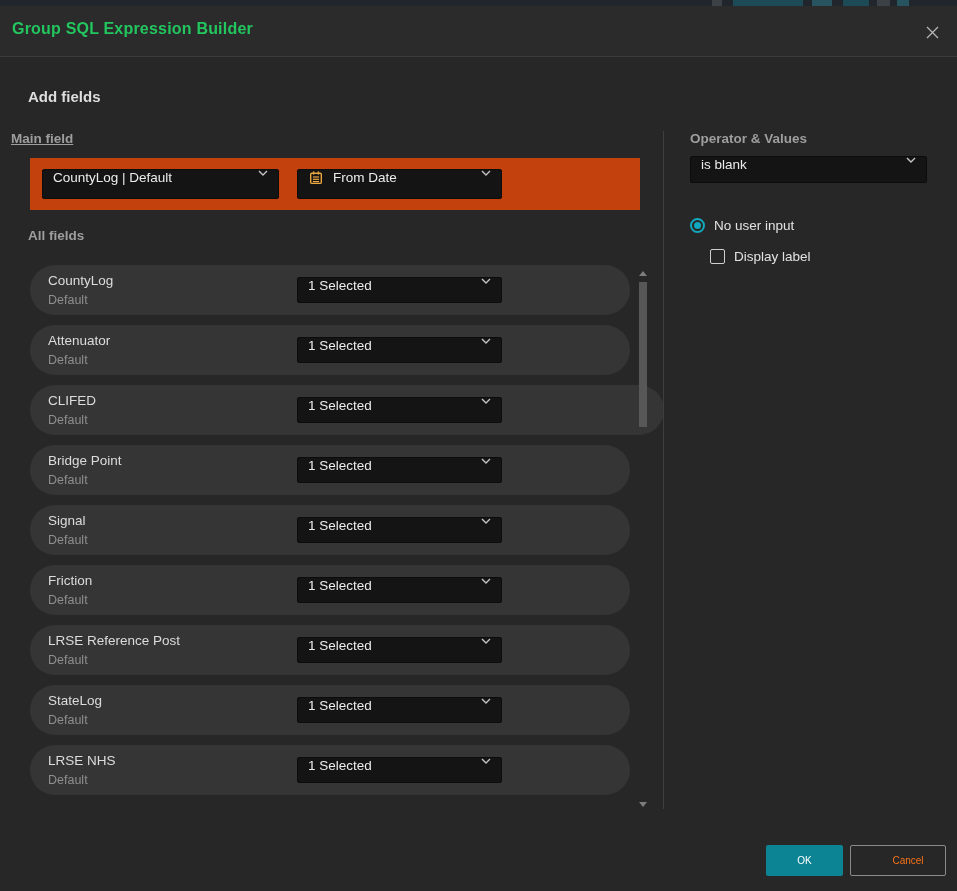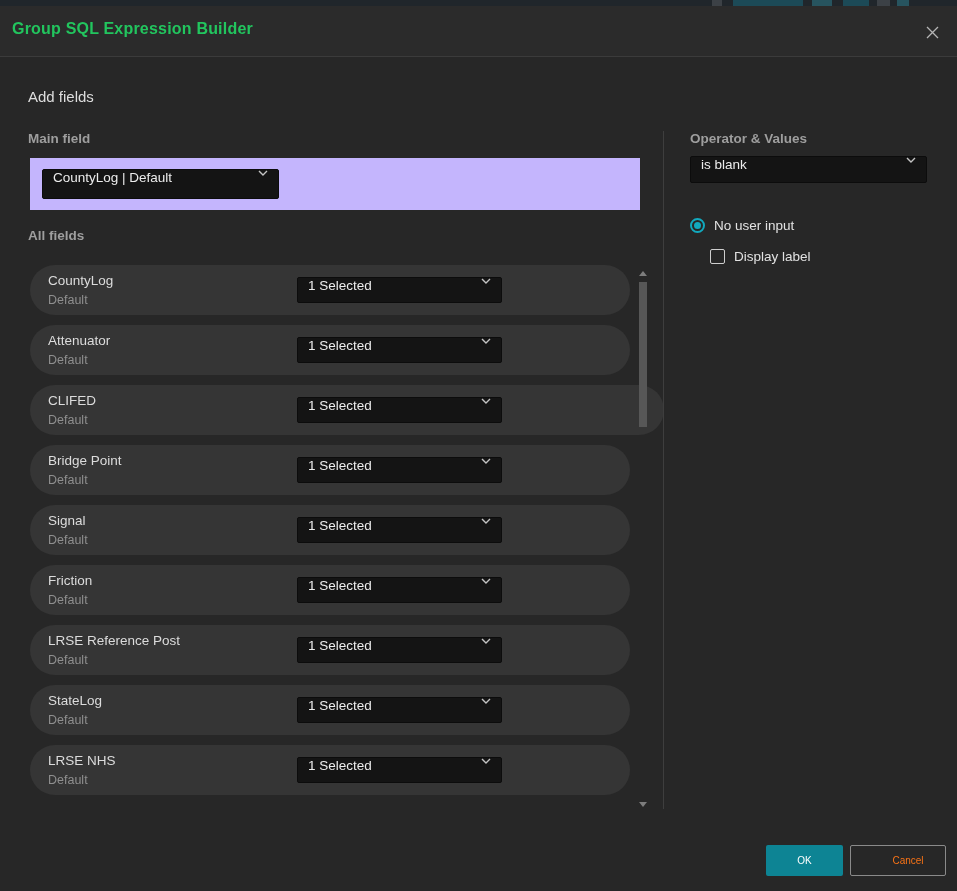--- a/index.html
+++ b/index.html
@@ -14,24 +14,24 @@
   
   #app-strip{left:0;top:0;width:957px;height:6px;background:#20262b;}
   .strip-frag{position:absolute;top:0;height:6px;}
 
   
   #dialog{left:0;top:6px;width:957px;height:885px;background:#272727;}
   #dialog-header{left:0;top:0;width:957px;height:50px;background:#2b2b2b;border-bottom:1px solid #3b3b3b;}
   #dialog-title{left:12px;top:14px;font-size:16px;font-weight:700;color:#22c55e;letter-spacing:.2px;}
   #close-btn{left:918px;top:12px;width:28px;height:28px;display:flex;align-items:center;justify-content:center;cursor:pointer;}
 
-  .section-heading{font-size:15px;font-weight:400;color:#dedede;}
+  .section-heading{font-size:15px;font-weight:700;color:#dedede;}
   .sub-label{font-size:13.5px;font-weight:700;color:#9e9e9e;}
 
-  .panel{background:#c4b5fd;}
+  .panel{background:#c2410c;}
 
   .select{
     background:#141414;border:1px solid #0c0c0c;border-radius:2px;
     display:flex;align-items:flex-start;color:#ececec;font-size:13.5px;
     padding:0 10px;box-sizing:border-box;cursor:pointer;
   }
   .select .grow{flex:1 1 auto;white-space:nowrap;overflow:hidden;}
   .select .chev{flex:0 0 auto;margin-left:8px;display:flex;align-items:center;}
 
   
@@ -81,25 +81,43 @@
     <div class="abs" id="dialog-title">Group SQL Expression Builder</div>
     <div class="abs" id="close-btn">
       <svg width="15" height="15" viewBox="0 0 15 15">
         <path d="M2 2 L13 13 M13 2 L2 13" stroke="#b5b5b5" stroke-width="1.3" fill="none"></path>
       </svg>
     </div>
   </div>
 
   <div class="abs section-heading" style="left:28px;top:82px;">Add fields</div>
 
-  <div class="abs sub-label" style="left:28px;top:125px;">Main field</div>
+  <div class="abs sub-label" style="left:11px;top:125px;text-decoration:underline;">Main field</div>
 
   <div class="abs panel" style="left:30px;top:152px;width:610px;height:52px;">
     <div class="select abs" style="left:12px;top:11px;width:237px;height:30px;">
       <span class="grow">CountyLog | Default</span>
+      <span class="chev">
+        <svg width="10" height="6" viewBox="0 0 10 6">
+            <path d="M1 1 L5 5 L9 1" fill="none" stroke="#c4c4c4" stroke-width="1.4"></path>
+          </svg>
+      </span>
+    </div>
+    <div class="select abs" style="left:267px;top:11px;width:205px;height:30px;">
+      <span style="flex:0 0 auto;margin-right:9px;display:flex;align-items:center;">
+        <svg width="16" height="16" viewBox="0 0 16 16" fill="none">
+          <rect x="2.7" y="3.2" width="10.6" height="10.2" rx="1" stroke="#e9a63f" stroke-width="1.4"></rect>
+          <line x1="5.6" y1="1.4" x2="5.6" y2="4.6" stroke="#e9a63f" stroke-width="1.4"></line>
+          <line x1="10.4" y1="1.4" x2="10.4" y2="4.6" stroke="#e9a63f" stroke-width="1.4"></line>
+          <line x1="4.9" y1="7" x2="11.1" y2="7" stroke="#e9a63f" stroke-width="1.2"></line>
+          <line x1="4.9" y1="9.3" x2="11.1" y2="9.3" stroke="#e9a63f" stroke-width="1.2"></line>
+          <line x1="4.9" y1="11.6" x2="11.1" y2="11.6" stroke="#e9a63f" stroke-width="1.2"></line>
+        </svg>
+      </span>
+      <span class="grow">From Date</span>
       <span class="chev">
         <svg width="10" height="6" viewBox="0 0 10 6">
             <path d="M1 1 L5 5 L9 1" fill="none" stroke="#c4c4c4" stroke-width="1.4"></path>
           </svg>
       </span>
     </div>
   </div>
 
   <div class="abs sub-label" style="left:28px;top:222px;">All fields</div>
 

